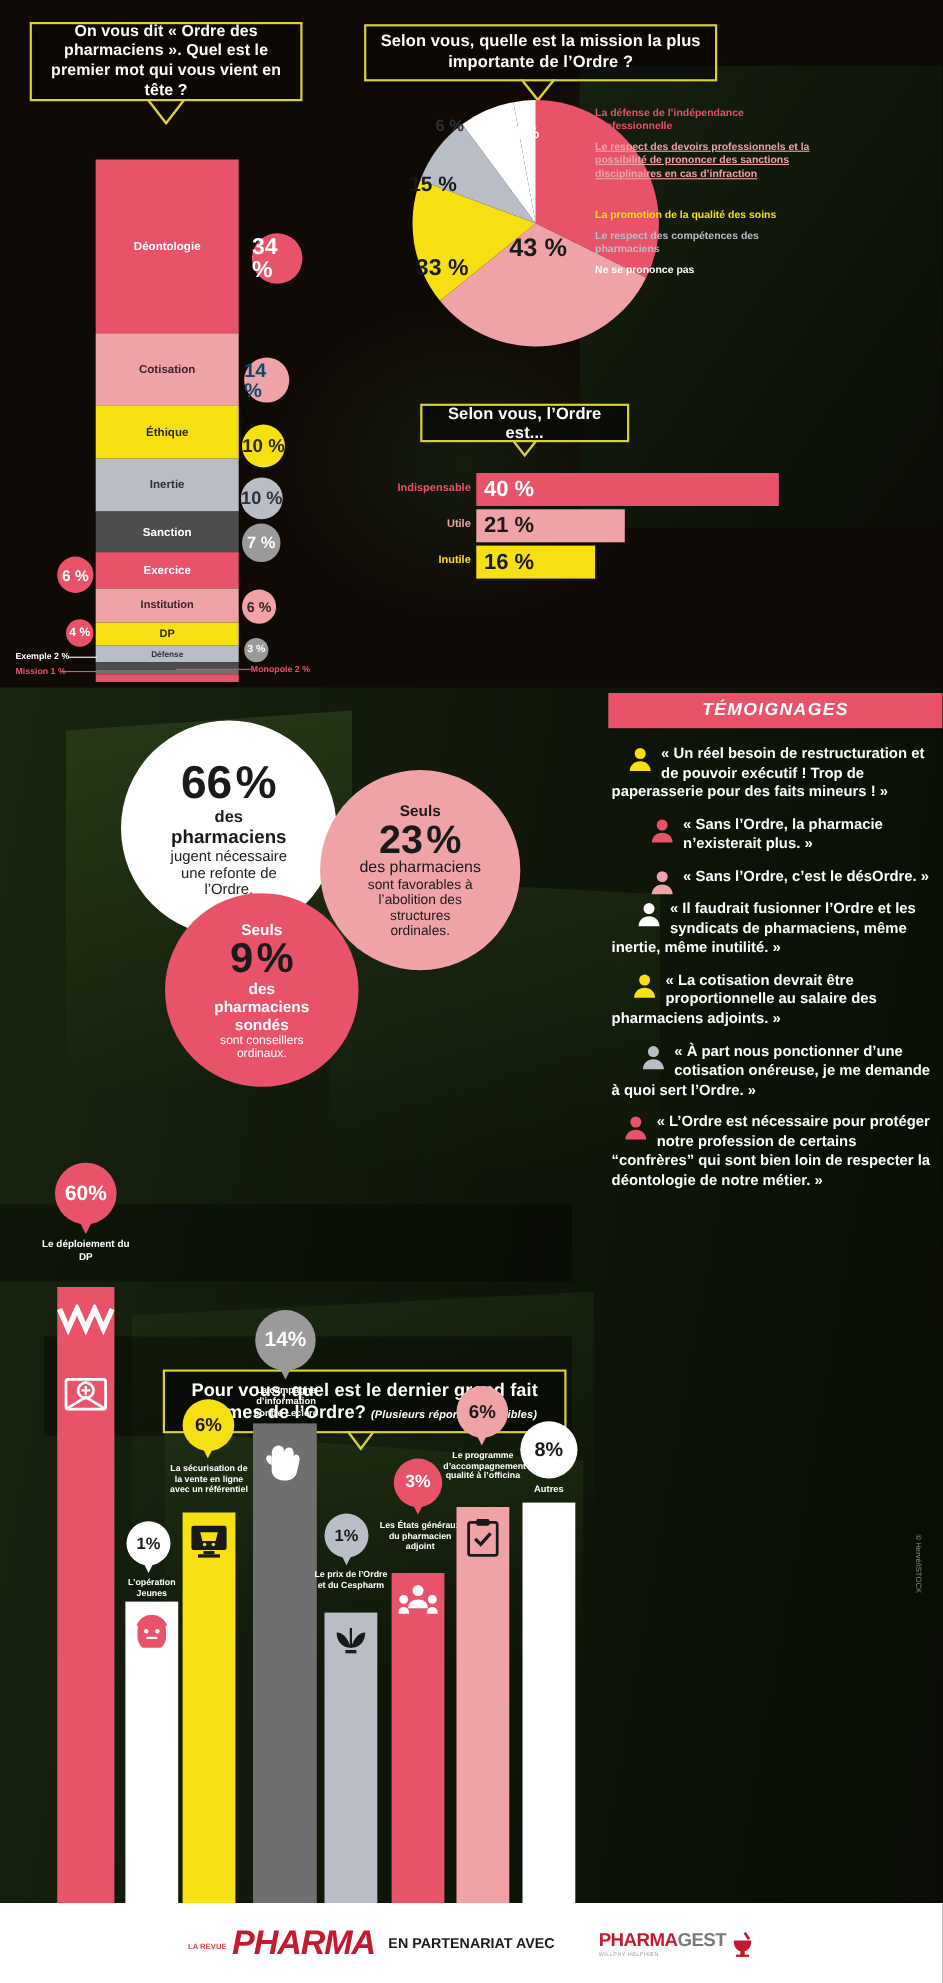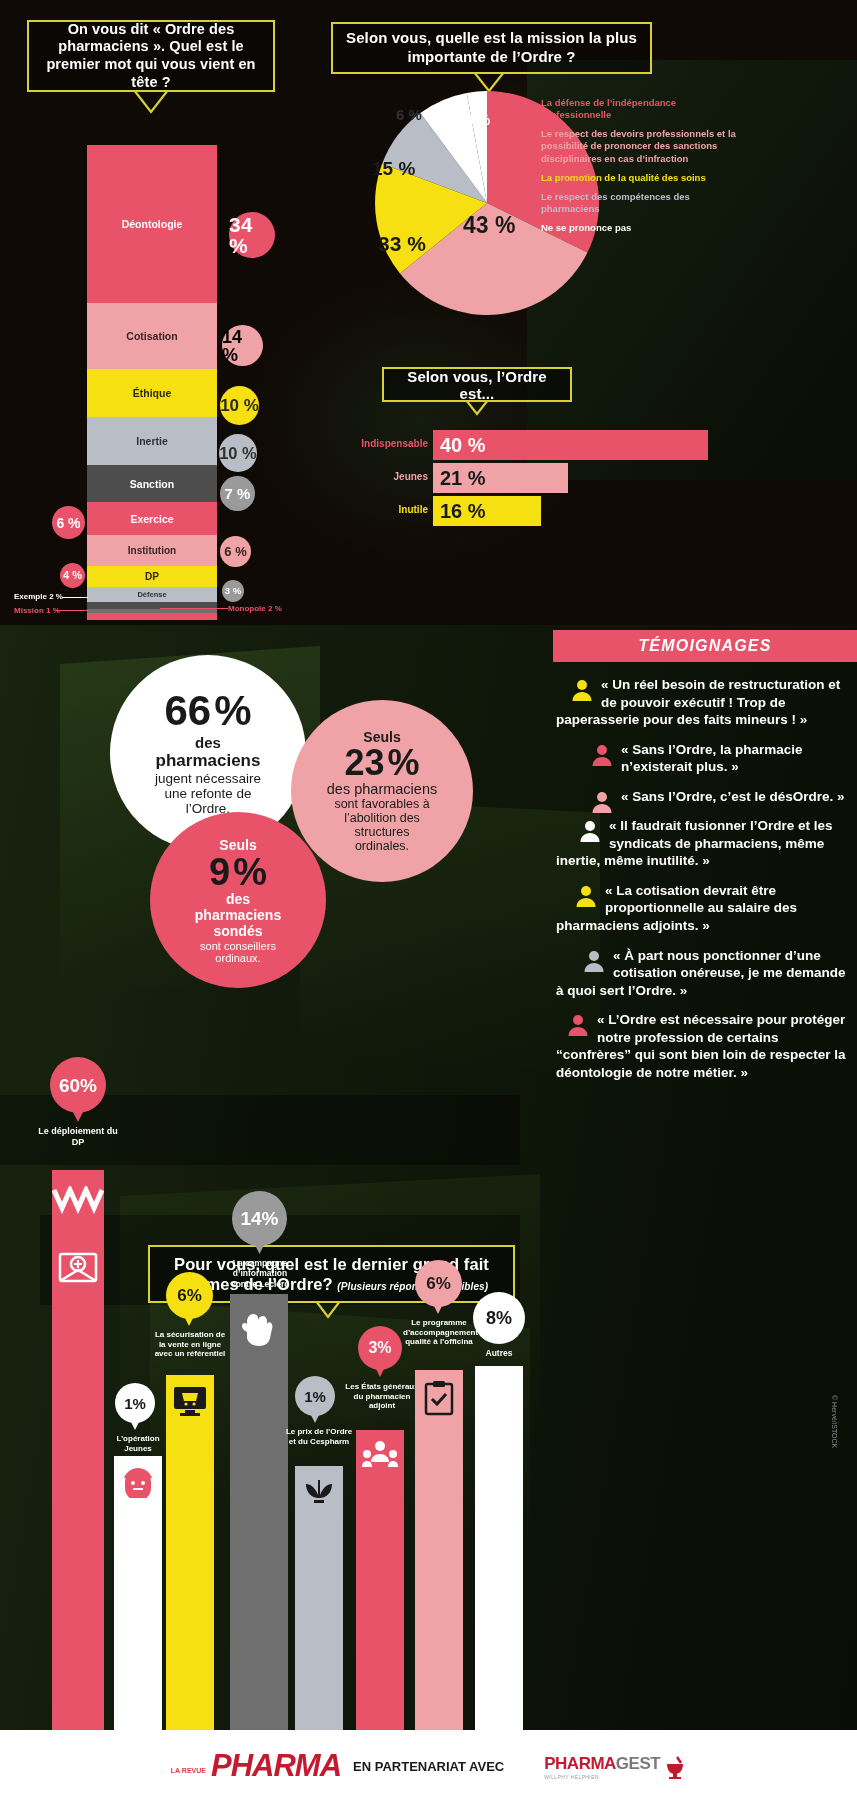--- a/index.html
+++ b/index.html
@@ -95,21 +95,21 @@
   <div class="seg" style="left:0;top:457px;width:130px;height:7px;background:#4d4d4d;"></div>
 
   <div class="seg" style="left:0;top:464px;width:130px;height:4px;background:#6f6f6f;"></div>
 
   <div class="seg" style="left:0;top:468px;width:130px;height:7px;background:#e8536a;"></div>
 </div>
 
 <div class="bubble" style="left:229px;top:212px;width:46px;height:46px;background:#e8536a;color:#fff;font-size:21px;">
   <span>34 %</span>
 </div>
-<div class="bubble" style="left:222px;top:325px;width:41px;height:41px;background:#f0a3a6;color:#000000;font-size:18px;">
+<div class="bubble" style="left:222px;top:325px;width:41px;height:41px;background:#f0a3a6;color:#0c4a6e;font-size:18px;">
   <span>14 %</span>
 </div>
 <div class="bubble" style="left:220px;top:386px;width:39px;height:39px;background:#f7e011;color:#2b2a10;font-size:17px;">
   <span>10 %</span>
 </div>
 <div class="bubble" style="left:219px;top:434px;width:38px;height:38px;background:#b9bec6;color:#2e3137;font-size:16.5px;">
   <span>10 %</span>
 </div>
 <div class="bubble" style="left:220px;top:476px;width:35px;height:35px;background:#9a9a9a;color:#fff;font-size:15px;">
   <span>7 %</span>
@@ -159,41 +159,41 @@
 </svg>
 <div style="position:absolute;left:463px;top:212px;color:#1a1a1a;font-size:23px;font-weight:bold;">43 %</div>
 <div style="position:absolute;left:378px;top:232px;color:#1a1a1a;font-size:21px;font-weight:bold;">33 %</div>
 <div style="position:absolute;left:372px;top:158px;color:#1a1a1a;font-size:19px;font-weight:bold;">15 %</div>
 <div style="position:absolute;left:396px;top:106px;color:#2e3137;font-size:15px;font-weight:bold;">6 %</div>
 <div style="position:absolute;left:466px;top:112px;color:#ffffff;font-size:14px;font-weight:bold;">3 %</div>
 <div style="position:absolute;left:449px;top:121px;width:14px;height:1.5px;background:#fff;"></div>
 
 <div style="position:absolute;left:541px;top:97px;width:205px;">
   <div style="color:#e8536a;font-size:9.5px;font-weight:bold;line-height:1.28;margin-bottom:7px;">La défense de l’indépendance professionnelle</div>
-  <div style="color:#f0a3a6;font-size:9.5px;font-weight:bold;line-height:1.28;margin-bottom:7px;">Le respect des devoirs professionnels et la possibilité de prononcer des sanctions disciplinaires en cas d’infraction</div>
+  <div style="color:#f0a3a6;font-size:9.5px;font-weight:bold;line-height:1.28;margin-bottom:25px;text-decoration:underline;">Le respect des devoirs professionnels et la possibilité de prononcer des sanctions disciplinaires en cas d’infraction</div>
   <div style="color:#f7e011;font-size:9.5px;font-weight:bold;line-height:1.28;margin-bottom:7px;">La promotion de la qualité des soins</div>
   <div style="color:#b9bec6;font-size:9.5px;font-weight:bold;line-height:1.28;margin-bottom:7px;">Le respect des compétences des pharmaciens</div>
   <div style="color:#ffffff;font-size:9.5px;font-weight:bold;line-height:1.28;">Ne se prononce pas</div>
 </div>
 
 <div class="callout" style="left:382px;top:367px;width:190px;height:35px;padding:4px 8px;font-size:15px;display:flex;align-items:center;justify-content:center;">
   <span>Selon vous, l’Ordre est...</span>
 </div>
 <svg width="26" height="16" style="position:absolute;left:464px;top:400px;">
   <polyline points="2,0 13,14 24,0" fill="none" stroke="#d8d132" stroke-width="2.2"></polyline>
 </svg>
 
 <div style="position:absolute;left:335px;top:430px;width:420px;">
   <div style="position:relative;height:30px;margin-bottom:3px;">
     <span style="position:absolute;right:327px;top:8px;color:#e8536a;font-size:10px;font-weight:bold;white-space:nowrap;">Indispensable</span>
     <div style="position:absolute;left:98px;top:0;width:275px;height:30px;background:#e8536a;"></div>
     <span style="position:absolute;left:105px;top:4px;color:#fff;font-size:20px;font-weight:bold;">40 %</span>
   </div>
   <div style="position:relative;height:30px;margin-bottom:3px;">
-    <span style="position:absolute;right:327px;top:8px;color:#f0a3a6;font-size:10px;font-weight:bold;white-space:nowrap;">Jeunes</span>
+    <span style="position:absolute;right:327px;top:8px;color:#f0a3a6;font-size:10px;font-weight:bold;white-space:nowrap;">Utile</span>
     <div style="position:absolute;left:98px;top:0;width:135px;height:30px;background:#f0a3a6;"></div>
     <span style="position:absolute;left:105px;top:4px;color:#1a1a1a;font-size:20px;font-weight:bold;">21 %</span>
   </div>
   <div style="position:relative;height:30px;margin-bottom:3px;">
     <span style="position:absolute;right:327px;top:8px;color:#f7e011;font-size:10px;font-weight:bold;white-space:nowrap;">Inutile</span>
     <div style="position:absolute;left:98px;top:0;width:108px;height:30px;background:#f7e011;"></div>
     <span style="position:absolute;left:105px;top:4px;color:#1a1a1a;font-size:20px;font-weight:bold;">16 %</span>
   </div>
 </div>
 

